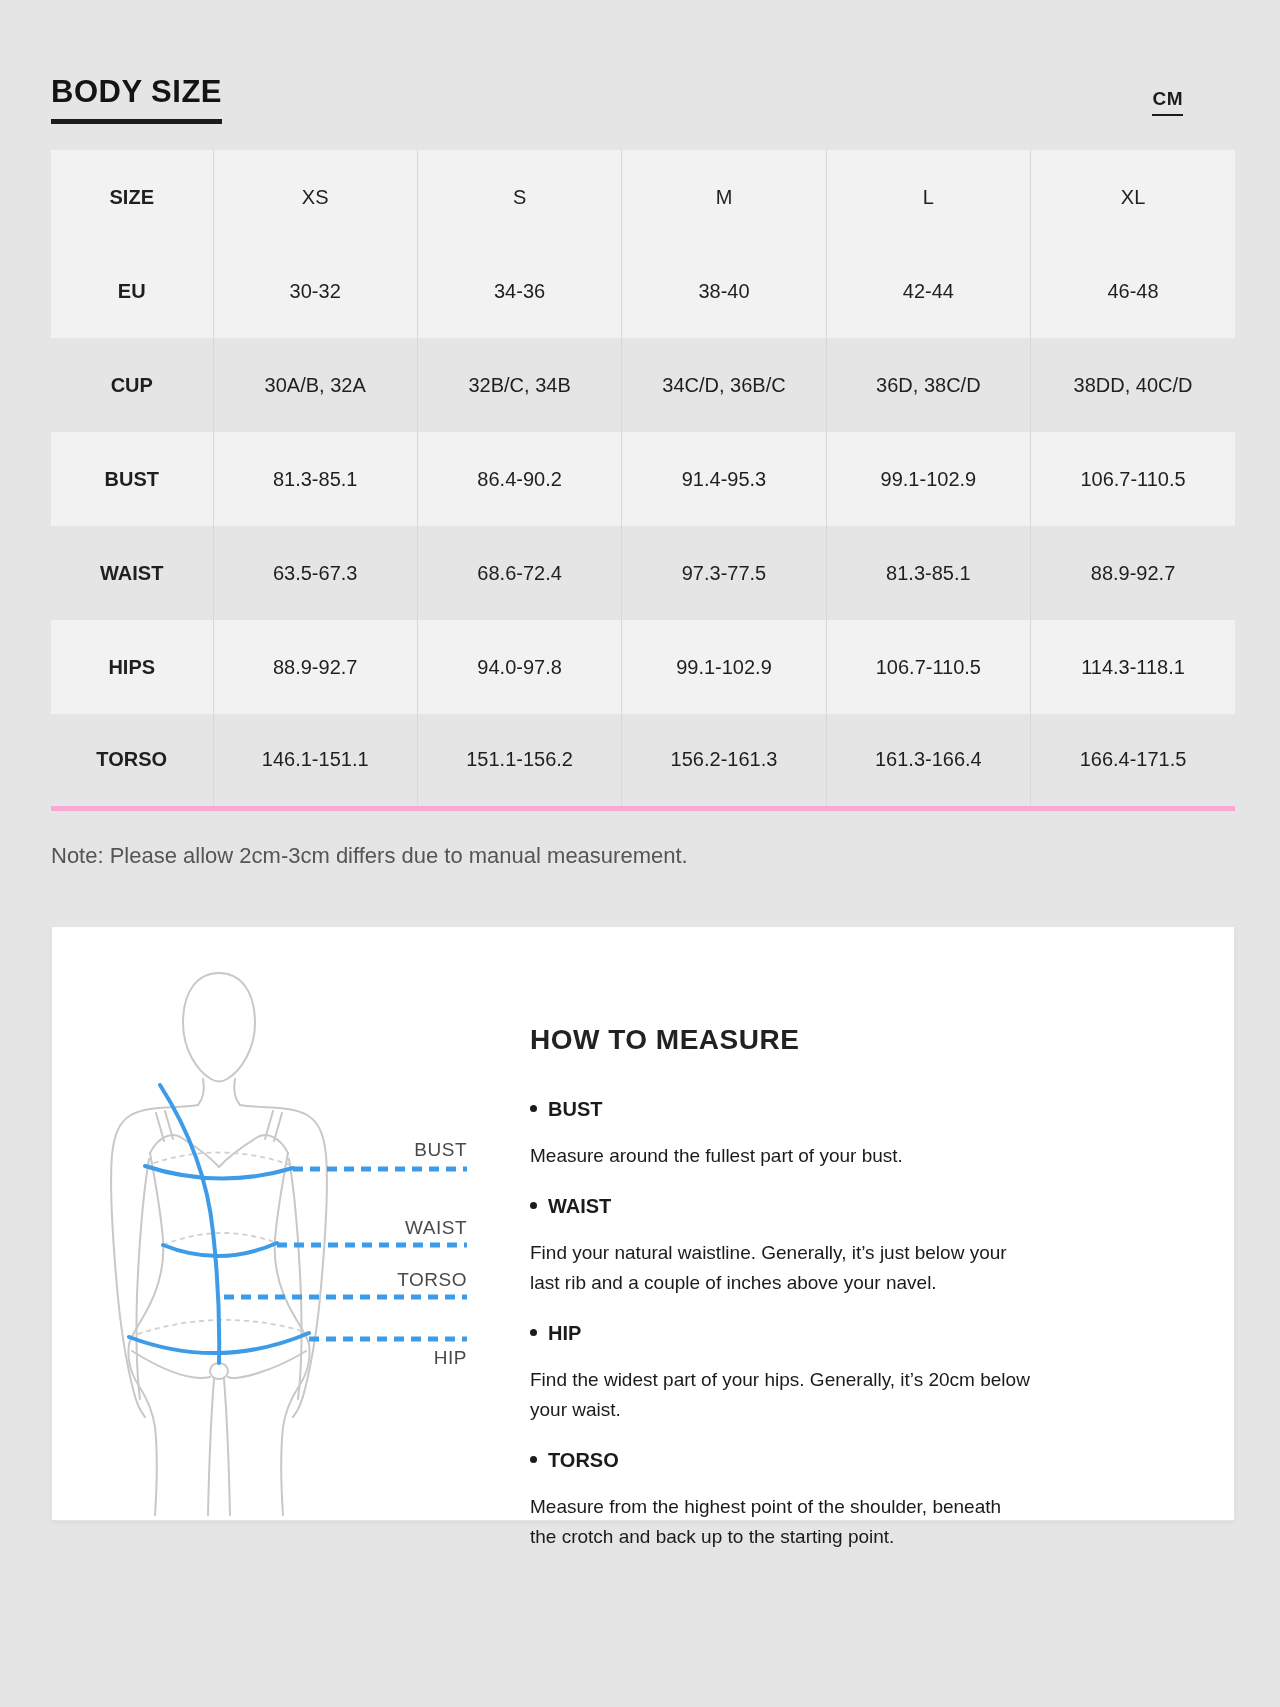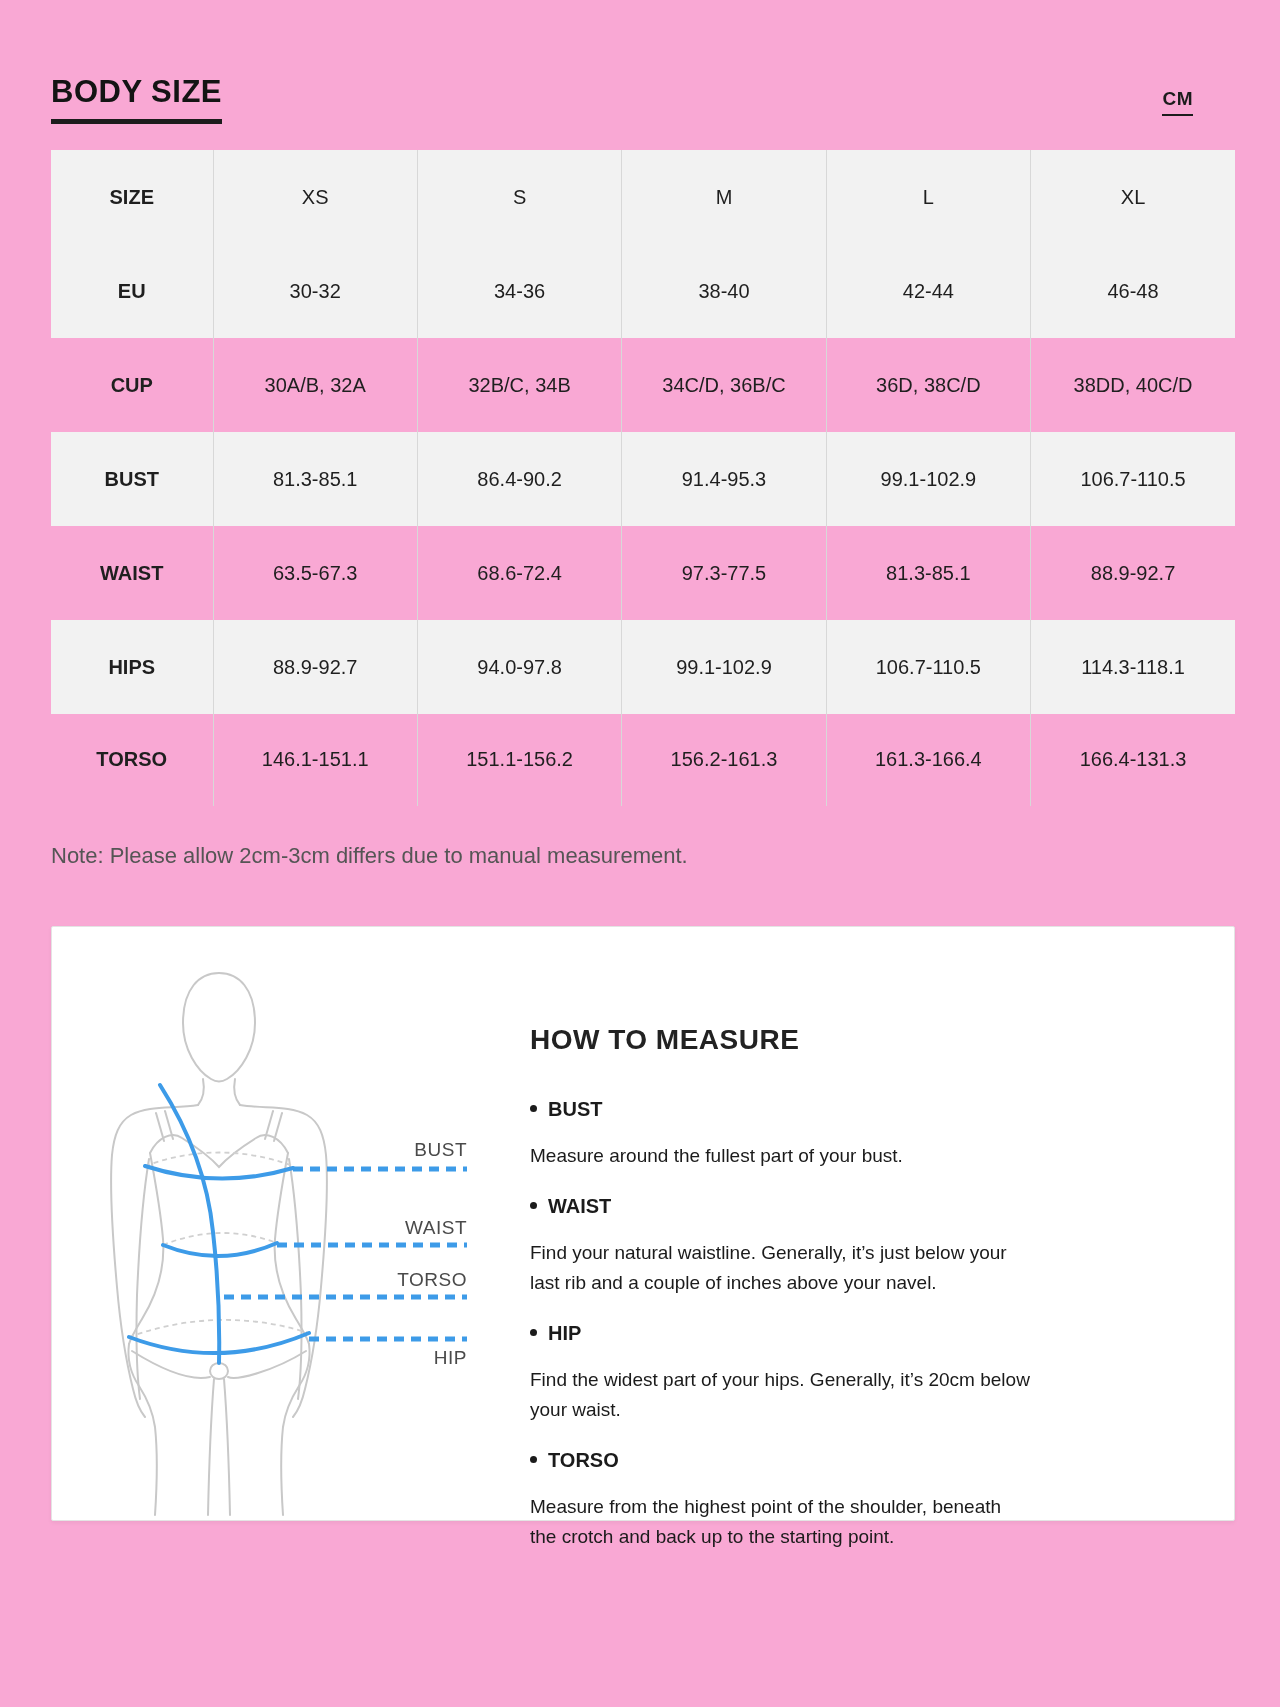--- a/index.html
+++ b/index.html
@@ -1,31 +1,31 @@
 <!DOCTYPE html>
 <html><head>
 <meta charset="utf-8">
 <style>
   * { margin:0; padding:0; box-sizing:border-box; }
   html,body { background:#ffffff; }
   .page {
-    position:relative; width:1280px; height:1707px; background:#f9a8d4;
+    position:relative; width:1280px; height:1707px; background:#e5e5e5;
     font-family:"Liberation Sans","DejaVu Sans",sans-serif; color:#1f1f1f;
     overflow:hidden;
   }
   .content { position:absolute; left:51px; top:0; width:1184px; }
 
   
   .page-title {
     display:inline-block; margin-top:74px;
     font-size:31px; font-weight:700; letter-spacing:.5px; color:#141414;
     padding-bottom:9px; border-bottom:5px solid #1c1c1c;
   }
   .unit-label {
-    position:absolute; top:88px; right:42px;
+    position:absolute; top:88px; right:52px;
     font-size:19px; font-weight:700; letter-spacing:.5px; color:#1c1c1c;
     padding-bottom:4px; border-bottom:2px solid #1c1c1c;
   }
 
   
   table.size-table {
     width:1184px; margin-top:26px; border-collapse:collapse; table-layout:fixed;
     border-bottom:5px solid #f9a8d4;
   }
   .size-table td, .size-table th {
@@ -135,21 +135,21 @@
         <td>99.1-102.9</td>
         <td>106.7-110.5</td>
         <td>114.3-118.1</td>
       </tr>
       <tr>
         <td class="row-label">TORSO</td>
         <td>146.1-151.1</td>
         <td>151.1-156.2</td>
         <td>156.2-161.3</td>
         <td>161.3-166.4</td>
-        <td>166.4-131.3</td>
+        <td>166.4-171.5</td>
       </tr>
     </tbody>
       </table>
 
     <div class="note">Note: Please allow 2cm-3cm differs due to manual measurement.</div>
 
     <div class="measure-panel">
 
       <div class="figure-wrap">
         <svg width="470" height="593" viewBox="0 0 470 593">

